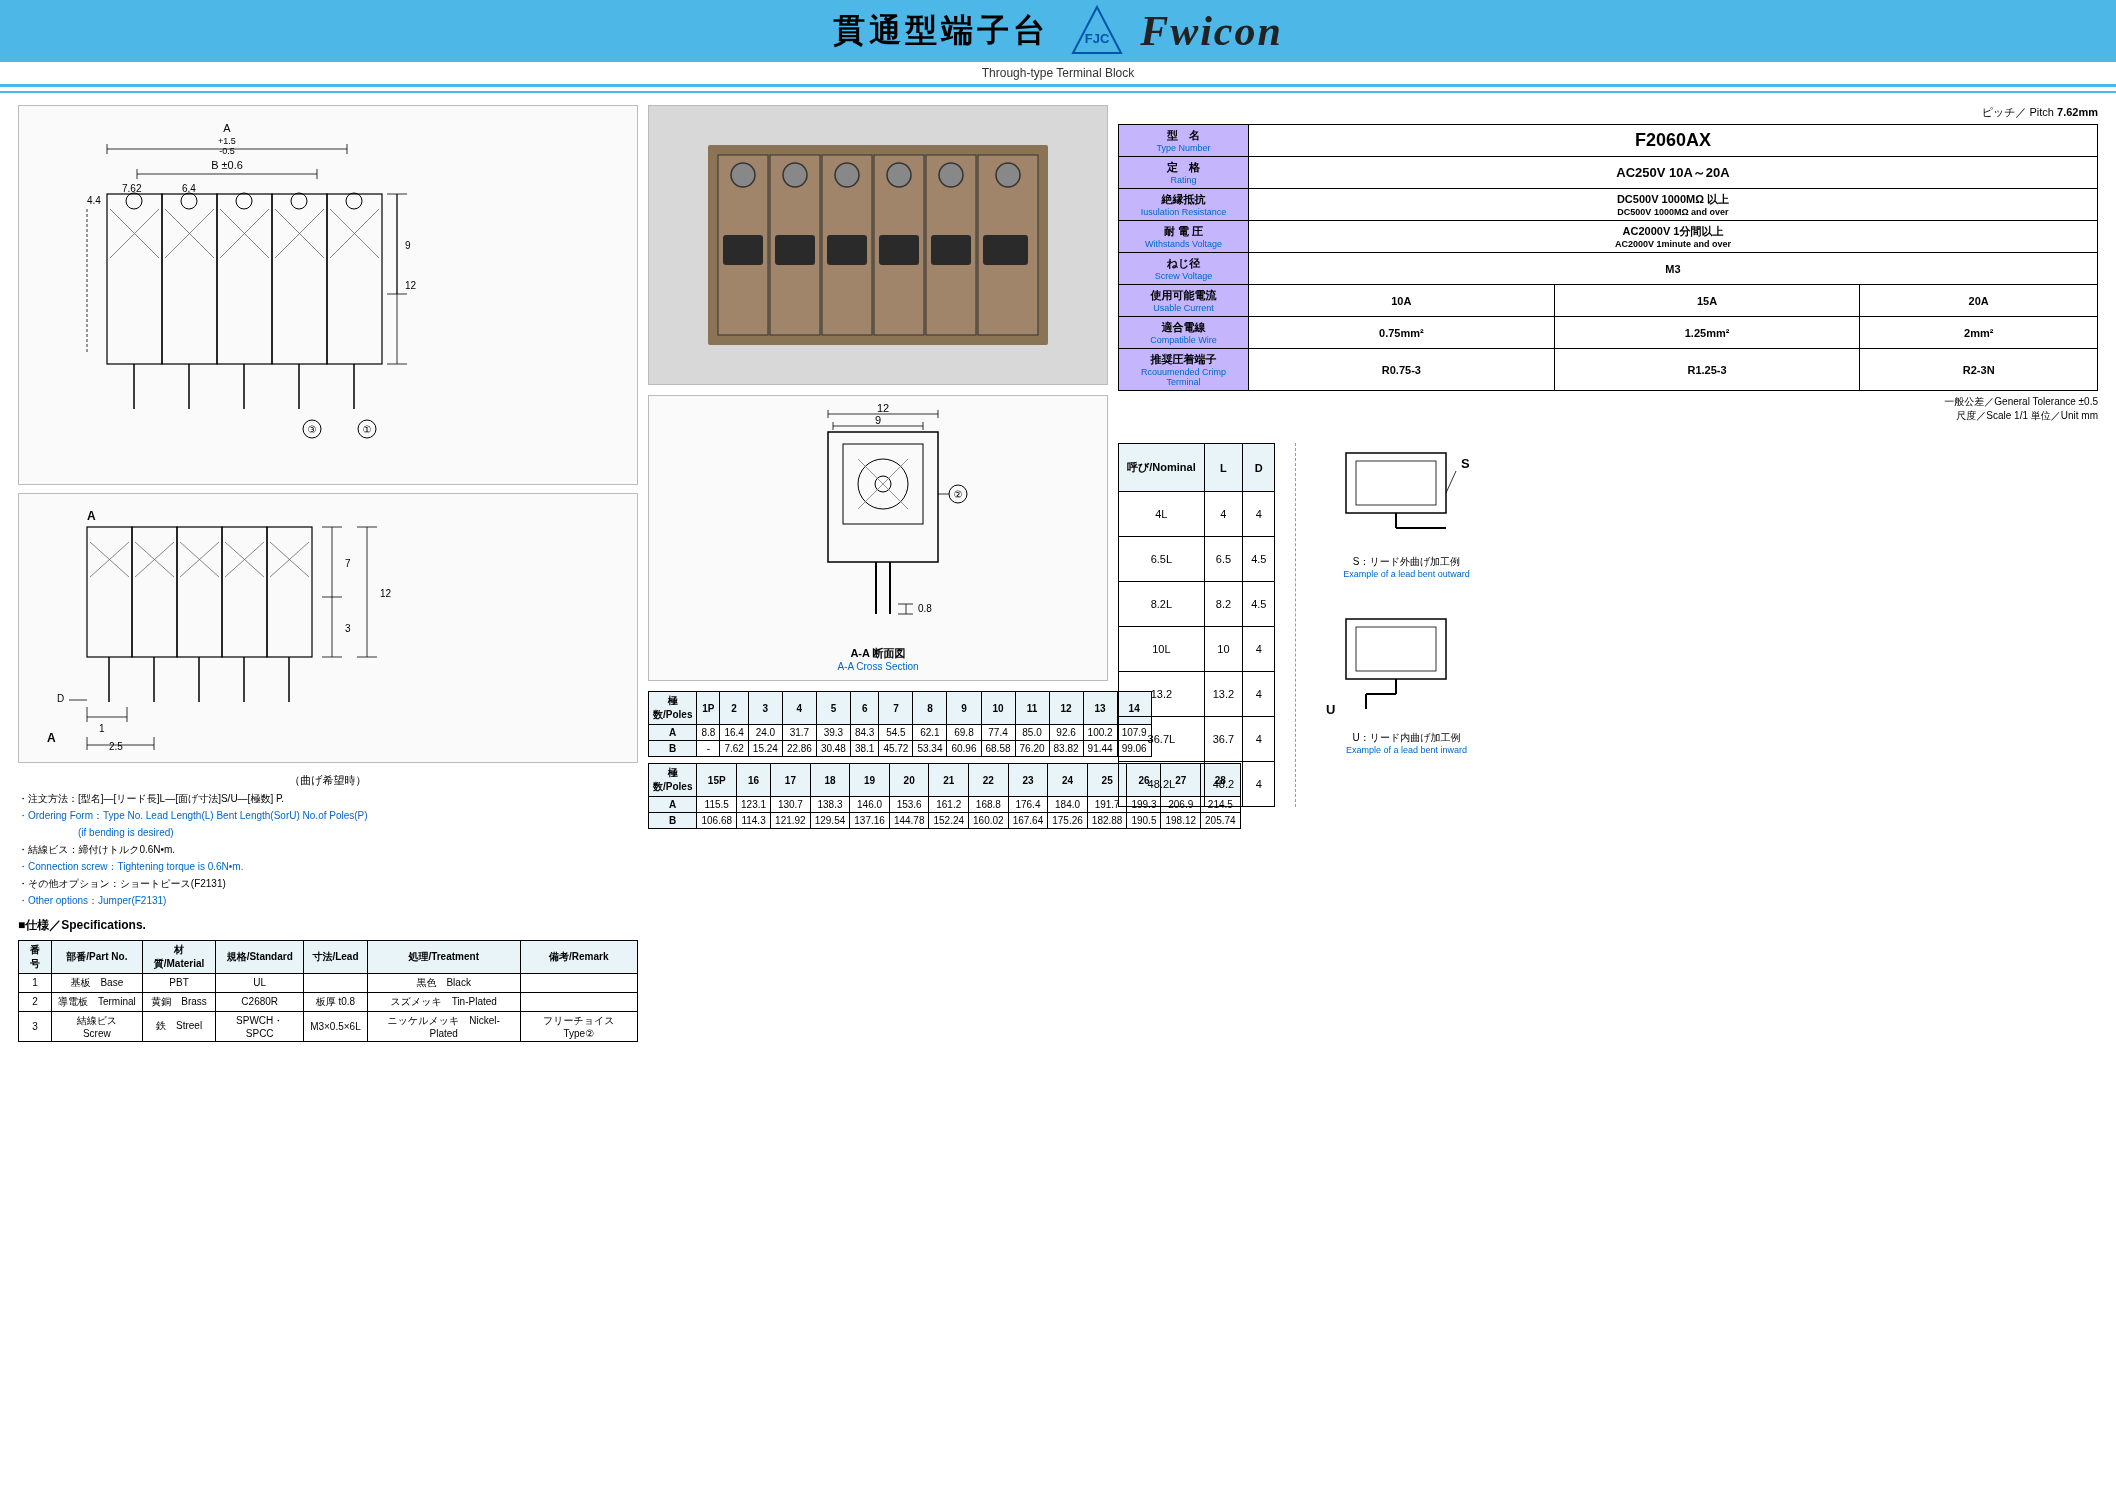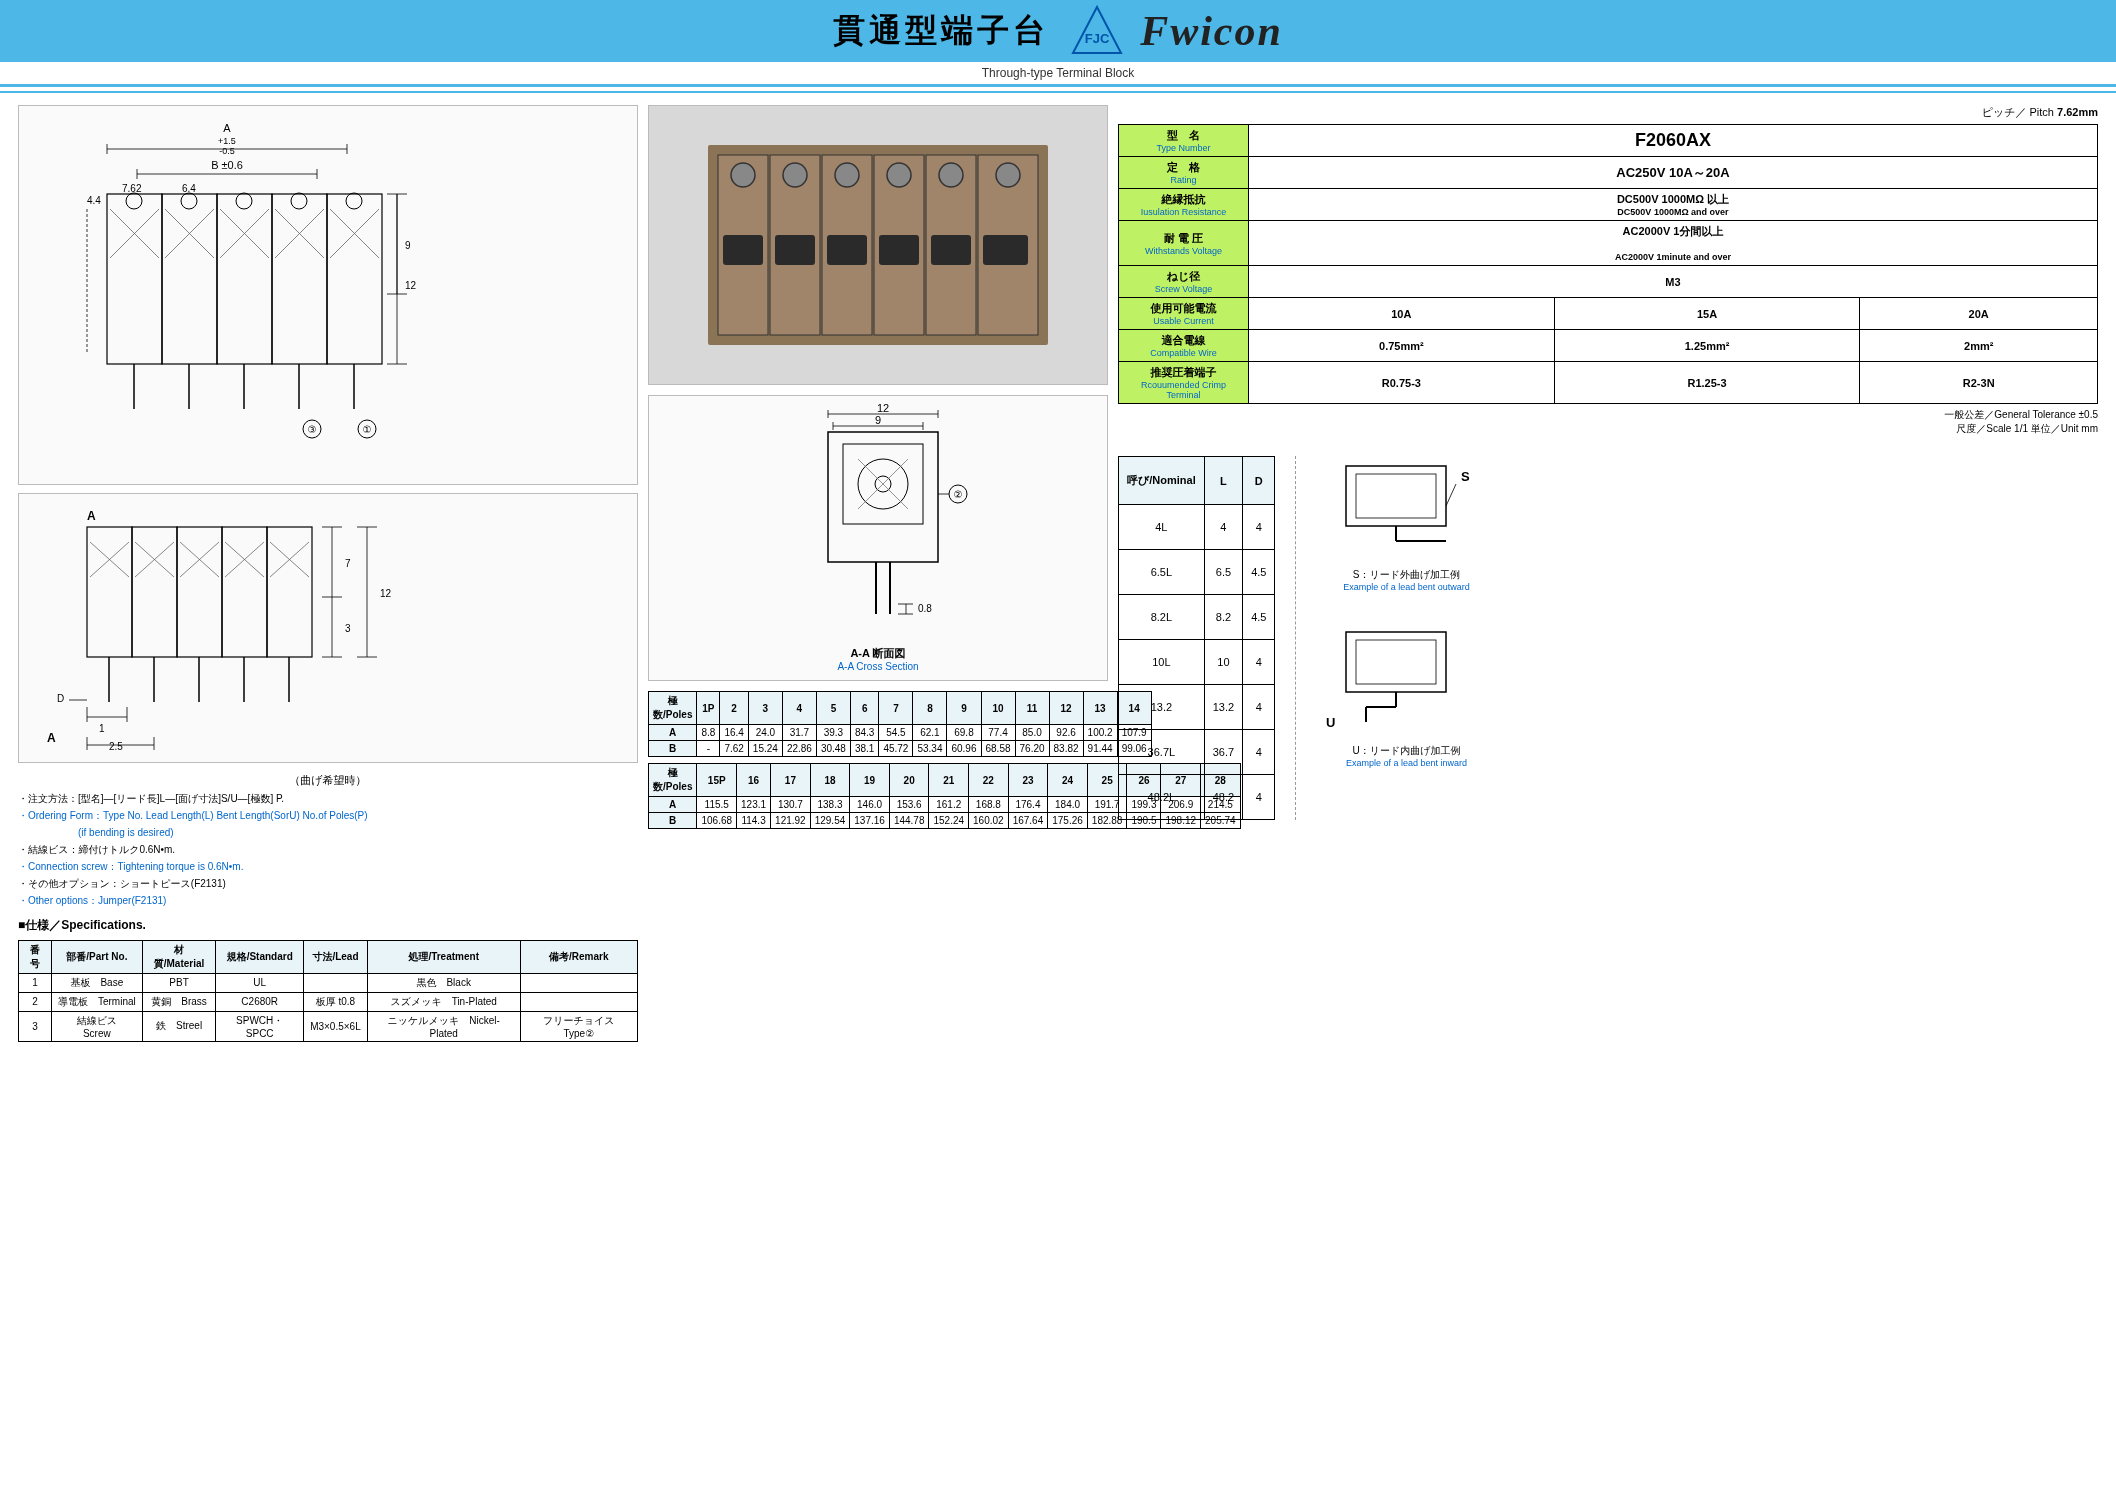--- a/index.html
+++ b/index.html
@@ -6,21 +6,21 @@
     body { background: #fff; font-family: Arial, sans-serif; font-size: 11px; color: #000; width: 2116px; min-height: 1497px; }
     
     
     .header-bar { background: #4db8e8; height: 62px; display: flex; align-items: center; justify-content: center; position: relative; }
     .header-title { font-size: 32px; font-weight: bold; letter-spacing: 4px; color: #000; margin-right: 20px; }
     .header-subtitle { text-align: center; font-size: 12px; color: #333; padding: 4px 0; border-bottom: 3px solid #4db8e8; }
 
     
     .specs-table { border-collapse: collapse; width: 100%; font-size: 11px; }
     .specs-table td, .specs-table th { border: 1px solid #000; padding: 3px 6px; }
-    .specs-table .label-cell { background: #bef264; color: #0066cc; font-size: 9px; text-align: center; width: 120px; }
+    .specs-table .label-cell { background: #c4b5fd; color: #0066cc; font-size: 9px; text-align: center; width: 120px; }
     .specs-table .label-jp { font-size: 11px; font-weight: bold; color: #000; }
     .specs-table .label-en { font-size: 9px; color: #0066cc; }
     .specs-table .value-cell { text-align: center; font-size: 11px; font-weight: bold; }
 
     
     .pitch-label { text-align: right; font-size: 11px; margin-bottom: 4px; }
 
     
     .dim-table { border-collapse: collapse; font-size: 11px; }
     .dim-table td, .dim-table th { border: 1px solid #000; padding: 16px 8px; text-align: center; }
@@ -479,21 +479,21 @@
           <div style="font-size:9px;">DC500V  1000MΩ and over</div>
         </td>
       </tr>
       <tr>
         <td class="label-cell">
           <div class="label-jp">耐 電 圧</div>
           <div class="label-en blue-text">Withstands Voltage</div>
         </td>
         <td class="value-cell" colspan="3">
           <div>AC2000V 1分間以上</div>
-          <div style="font-size:9px;margin-top:13px;">AC2000V 1minute and over</div>
+          <div style="font-size:9px;">AC2000V 1minute and over</div>
         </td>
       </tr>
       <tr>
         <td class="label-cell">
           <div class="label-jp">ねじ径</div>
           <div class="label-en blue-text">Screw Voltage</div>
         </td>
         <td class="value-cell" colspan="3">M3</td>
       </tr>
       <tr>

